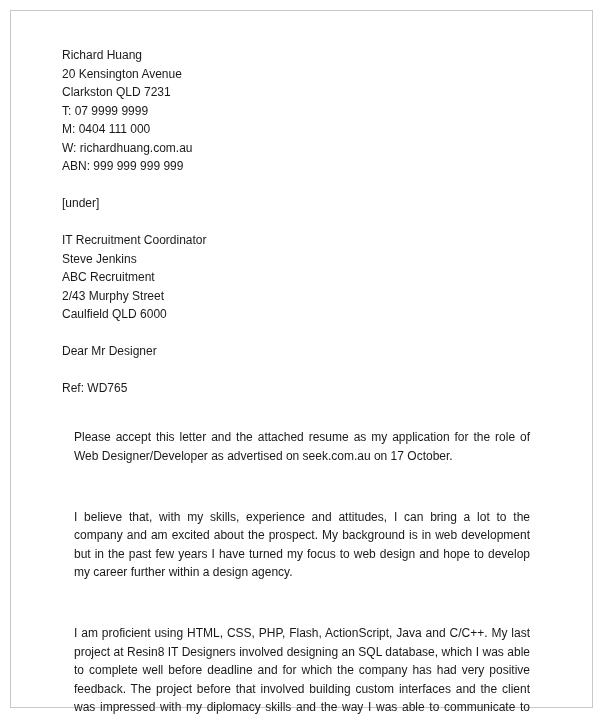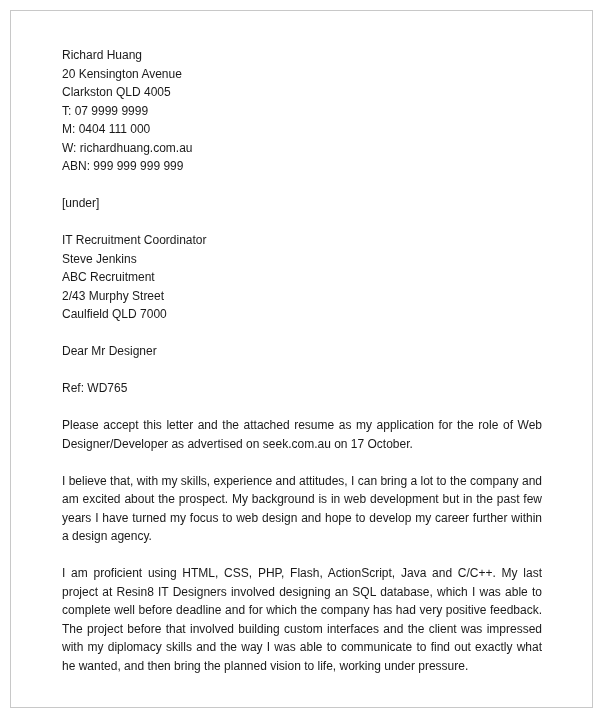--- a/index.html
+++ b/index.html
@@ -16,46 +16,46 @@
     position: absolute;
     left: 51px; top: 35px;
     width: 480px;
     font-family: "Liberation Sans", sans-serif;
     font-size: 12px;
     line-height: 18.5px;
     color: #1a1a1a;
   }
   .line { display: block; white-space: nowrap; }
   .gap { height: 18.5px; }
-  .para { text-align: justify; margin: 0; }
+  .para { text-align: justify; margin: 12px; }
   .para + .gap { height: 18.5px; }
 </style>
 </head>
 <body>
 
 <div class="page">
   <div class="content">
     <div>
       <span class="line">Richard Huang</span>
       <span class="line">20 Kensington Avenue</span>
-      <span class="line">Clarkston QLD 4005</span>
+      <span class="line">Clarkston QLD 7231</span>
       <span class="line">T: 07 9999 9999</span>
       <span class="line">M: 0404 111 000</span>
       <span class="line">W: richardhuang.com.au</span>
       <span class="line">ABN: 999 999 999 999</span>
     </div>
     <div class="gap"></div>
     <span class="line">[under]</span>
     <div class="gap"></div>
     <div>
       <span class="line">IT Recruitment Coordinator</span>
       <span class="line">Steve Jenkins</span>
       <span class="line">ABC Recruitment</span>
       <span class="line">2/43 Murphy Street</span>
-      <span class="line">Caulfield QLD 7000</span>
+      <span class="line">Caulfield QLD 6000</span>
     </div>
     <div class="gap"></div>
     <span class="line">Dear Mr Designer</span>
     <div class="gap"></div>
     <span class="line">Ref: WD765</span>
     <div class="gap"></div>
     <p class="para">Please accept this letter and the attached resume as my application for the role of Web Designer/Developer as advertised on seek.com.au on 17 October.</p>
     <div class="gap"></div>
     <p class="para">I believe that, with my skills, experience and attitudes, I can bring a lot to the company and am excited about the prospect. My background is in web development but in the past few years I have turned my focus to web design and hope to develop my career further within a design agency.</p>
     <div class="gap"></div>

